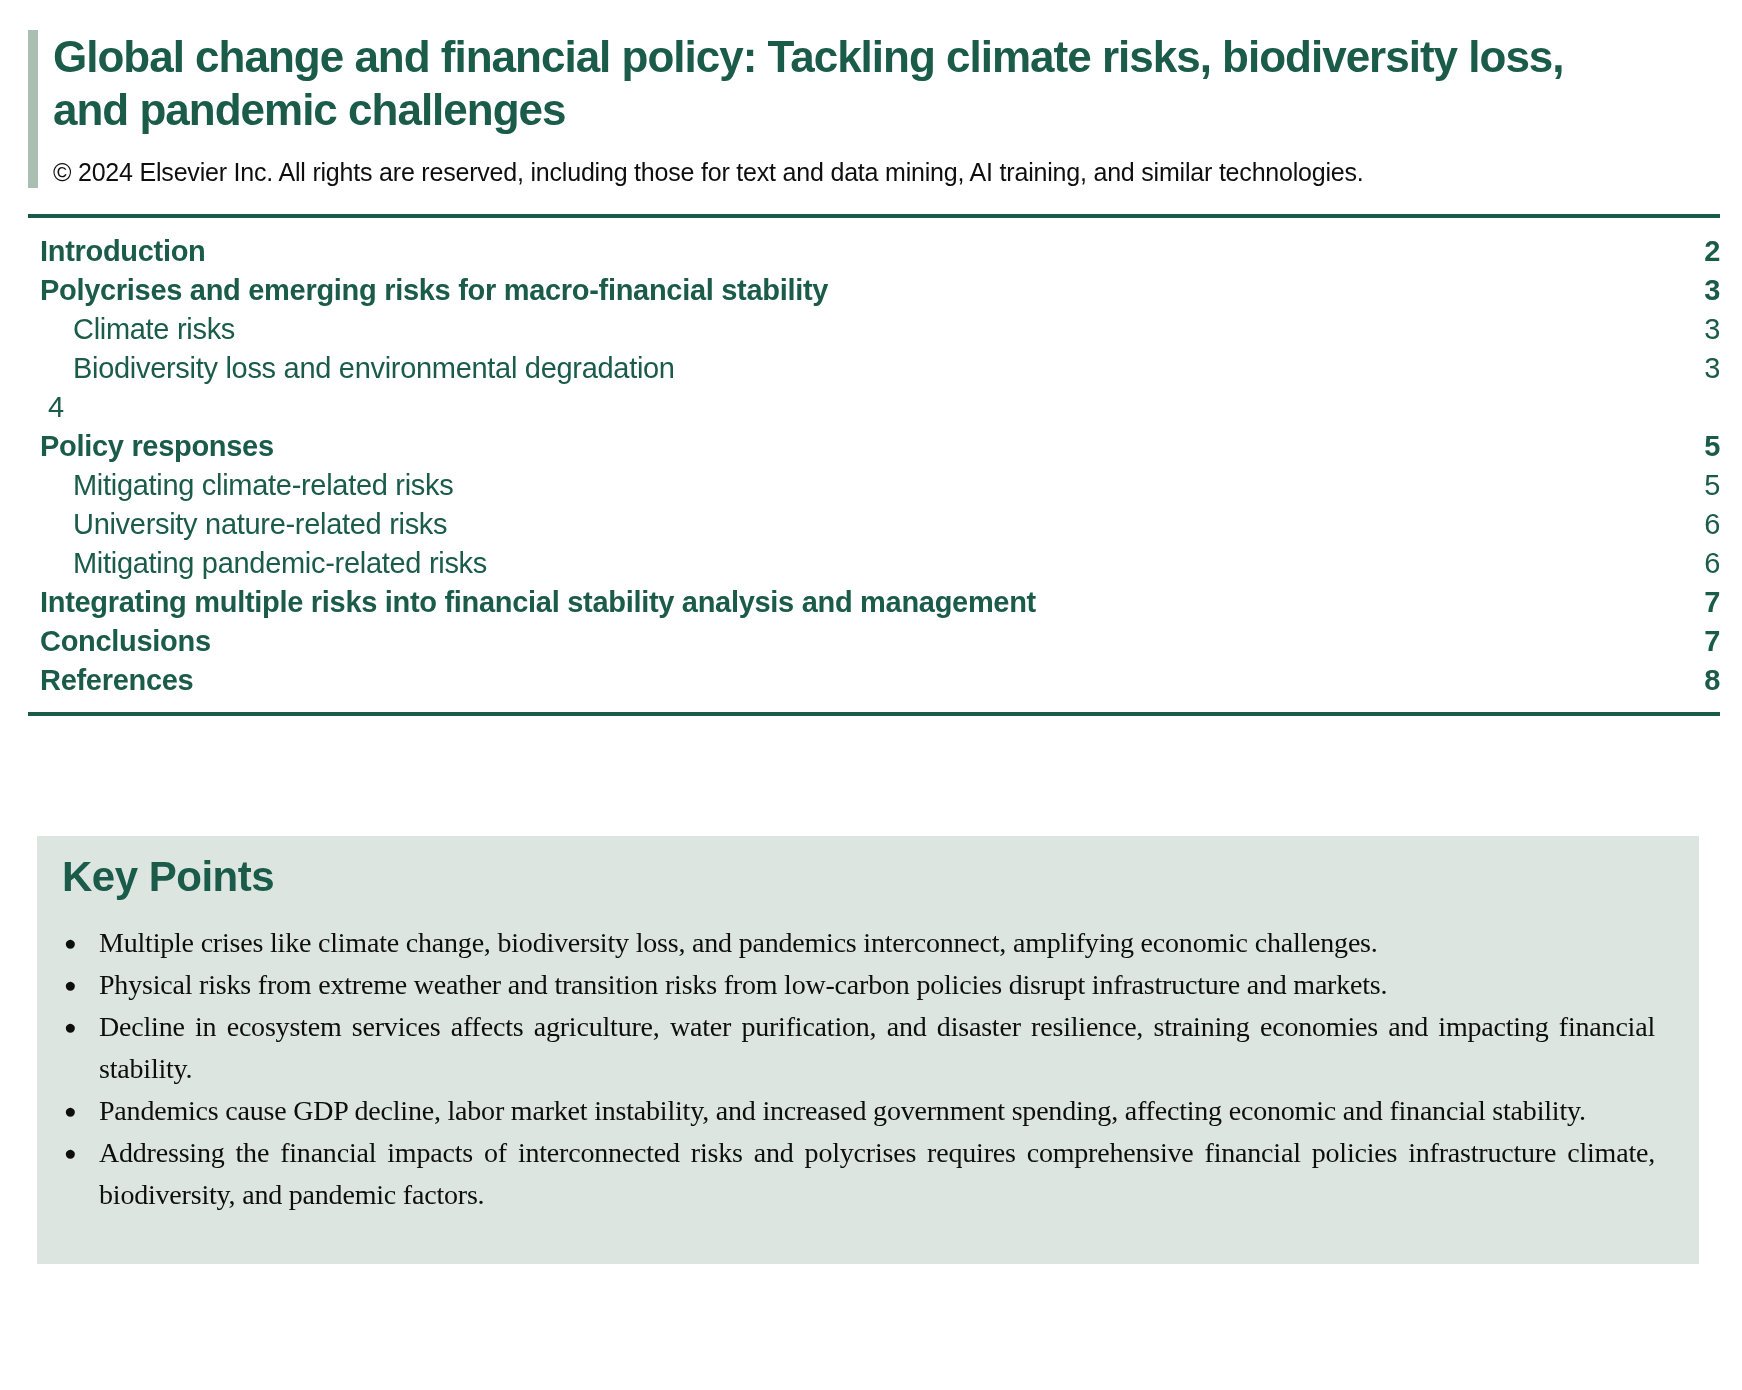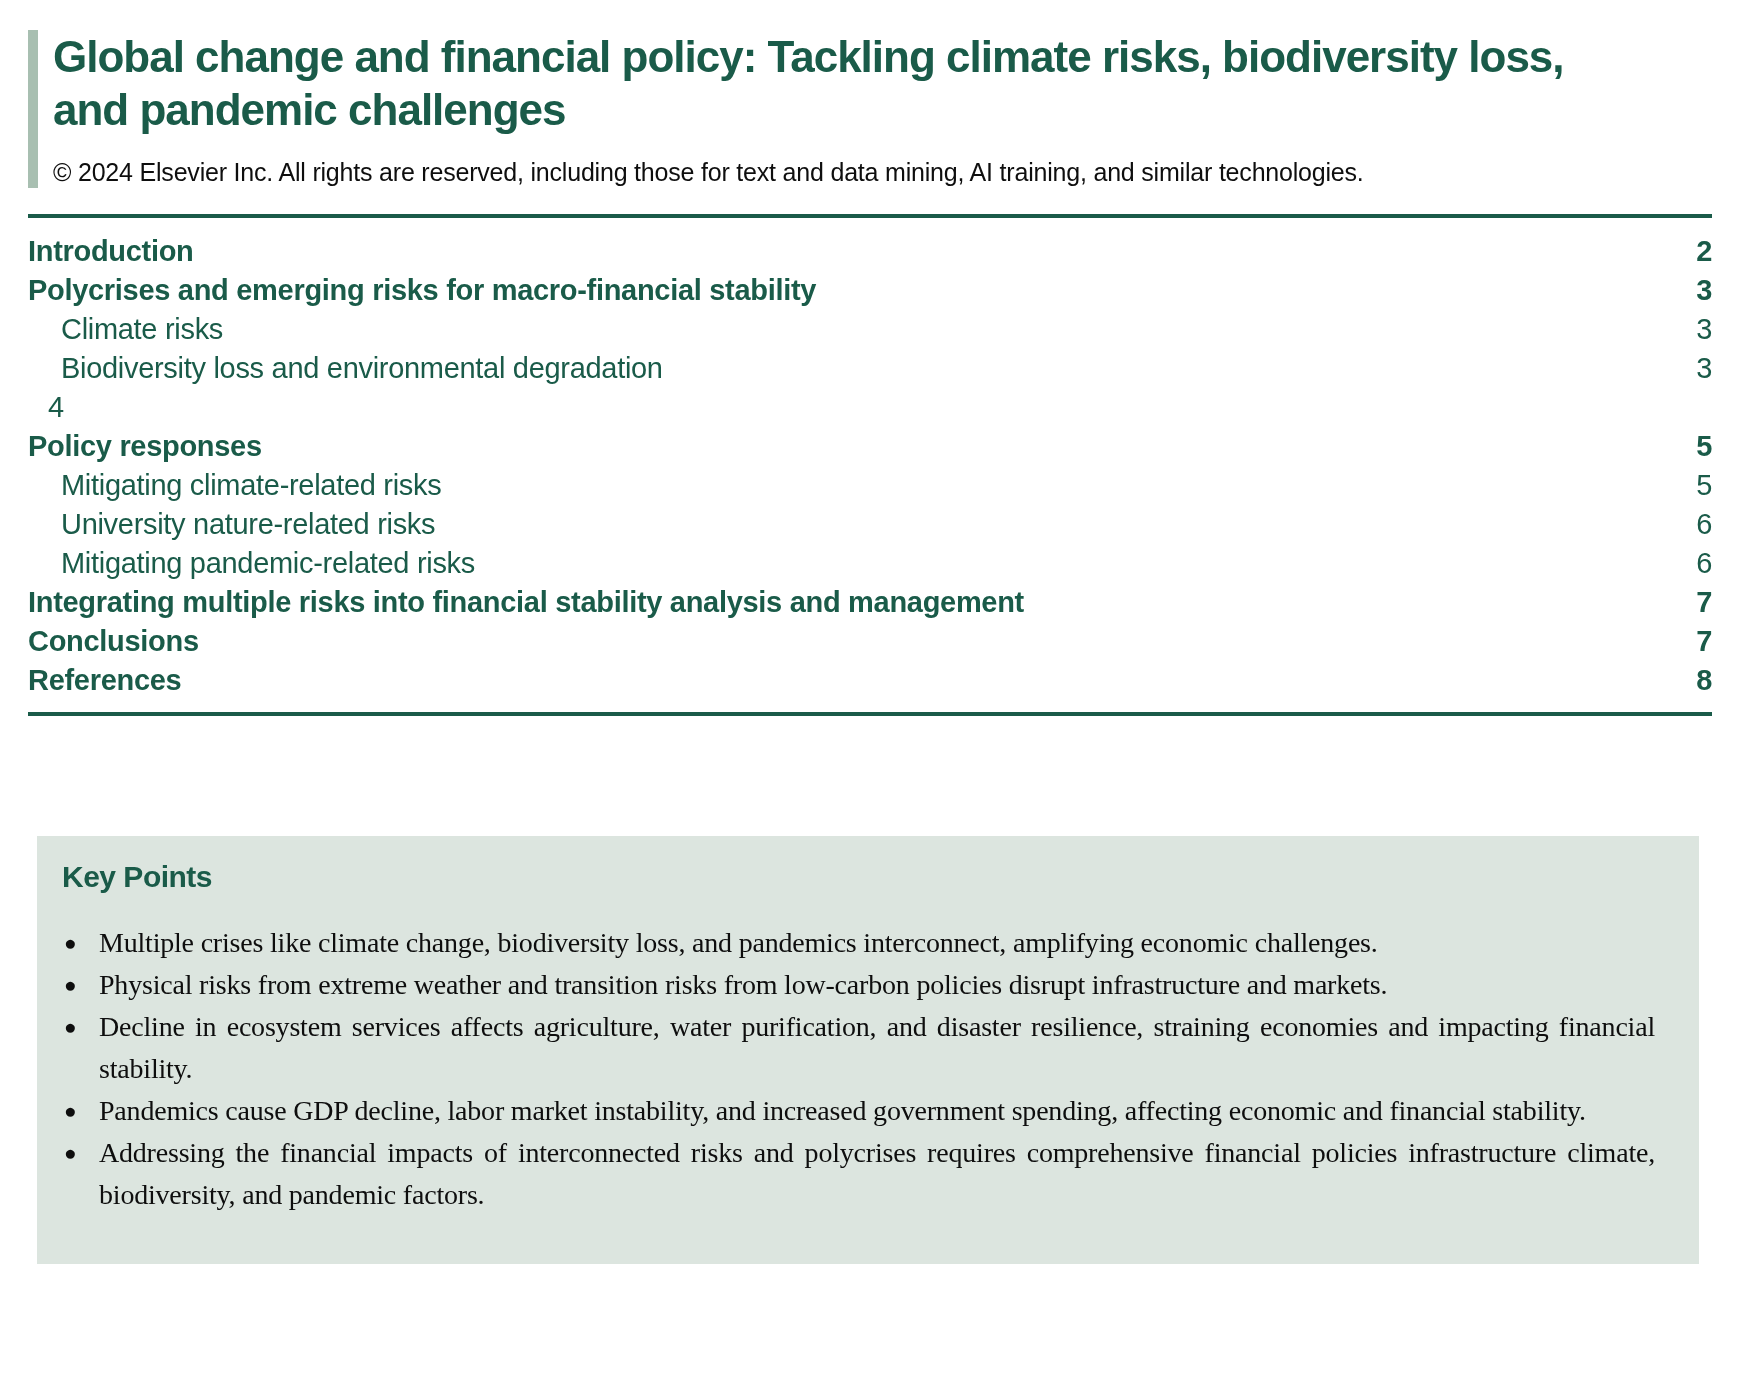--- a/index.html
+++ b/index.html
@@ -9,21 +9,21 @@
     --ink:#0e0e0e;
   }
   *{margin:0;padding:0;box-sizing:border-box;}
   html,body{background:#ffffff;}
   body{
     width:1742px;height:1390px;
     font-family:"Liberation Sans",sans-serif;
     color:var(--ink);
     overflow:hidden;
   }
-  .page{width:1742px;height:1120px;padding:30px 30px 0 28px;border-radius:25px;}
+  .page{width:1742px;height:1120px;padding:30px 22px 0 28px;border-radius:25px;}
 
   
   .header{
     border-left:10px solid var(--bar);
     padding-left:15px;
   }
   .title{
     color:var(--accent);
     font-weight:bold;
     font-size:44px;
@@ -58,36 +58,36 @@
     display:flex;
     justify-content:space-between;
     align-items:baseline;
     color:var(--accent);
     font-size:29px;
     line-height:39px;
     letter-spacing:-0.3px;
     cursor:pointer;
   }
   .toc-row.bold{font-weight:bold;}
-  .toc-row .label{white-space:nowrap;}
+  .toc-row .label{white-space:nowrap;margin-left:12px;}
   .toc-row.sub .label{padding-left:33px;text-align:center;}
   .toc-row .pagenum{padding-left:20px;}
 
   
   .keypoints{
     margin-top:120px;
     margin-left:9px;
     width:1662px;
     background:var(--box_bg);
     padding:20px 44px 48px 25px;
   }
   .kp-heading{
     color:var(--accent);
     font-weight:bold;
-    font-size:30px;
+    font-size:42px;
     line-height:42px;
     letter-spacing:-0.5px;
   }
   .kp-list{margin-top:24px;list-style:none;}
   .kp-list li{
     position:relative;
     padding-left:37px;
     font-family:"Liberation Serif",serif;
     font-size:28px;
     line-height:42px;

